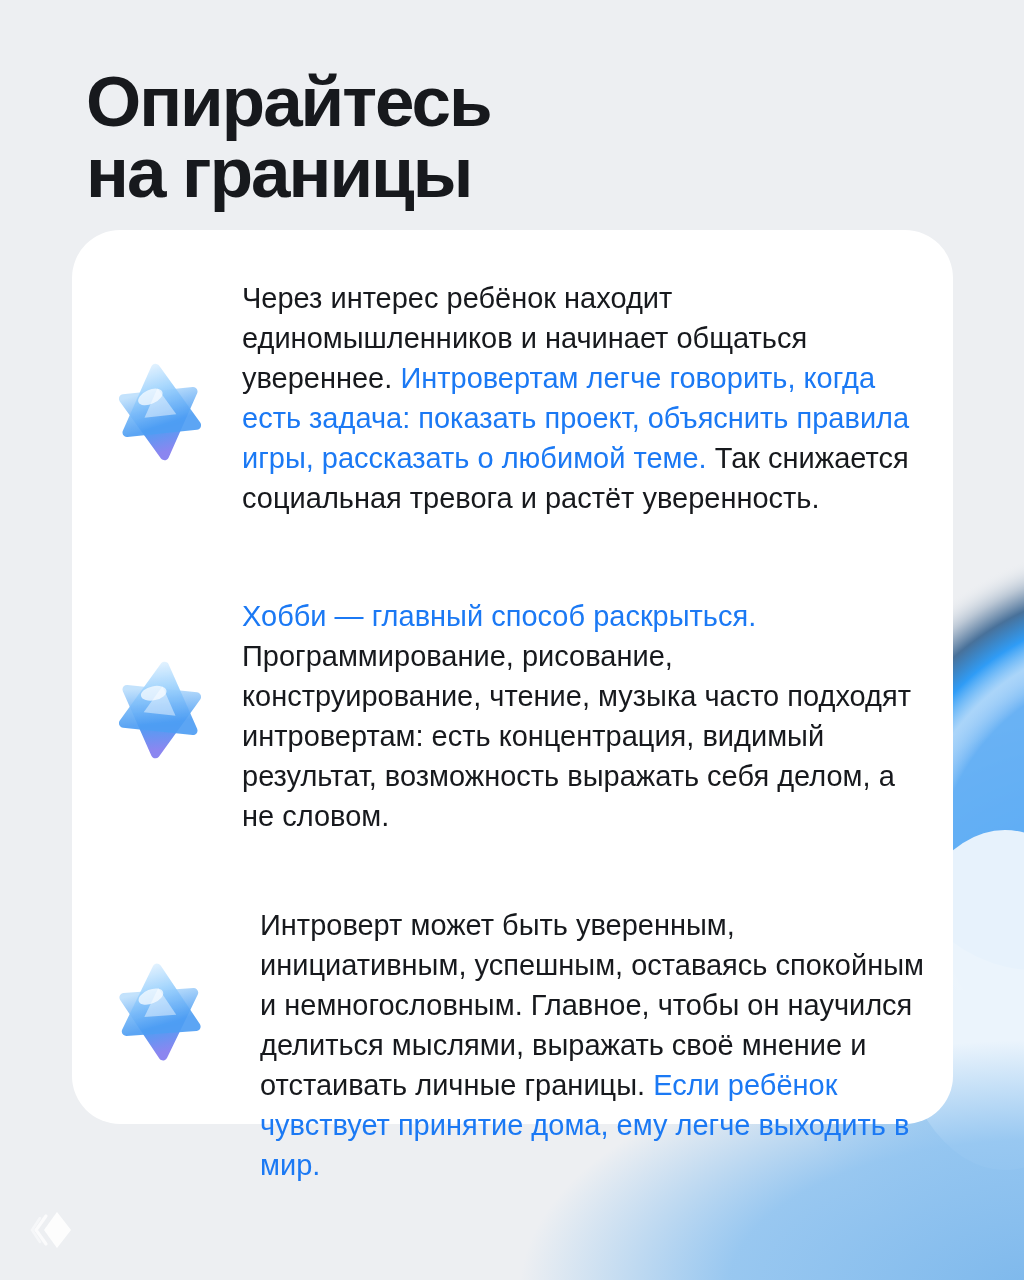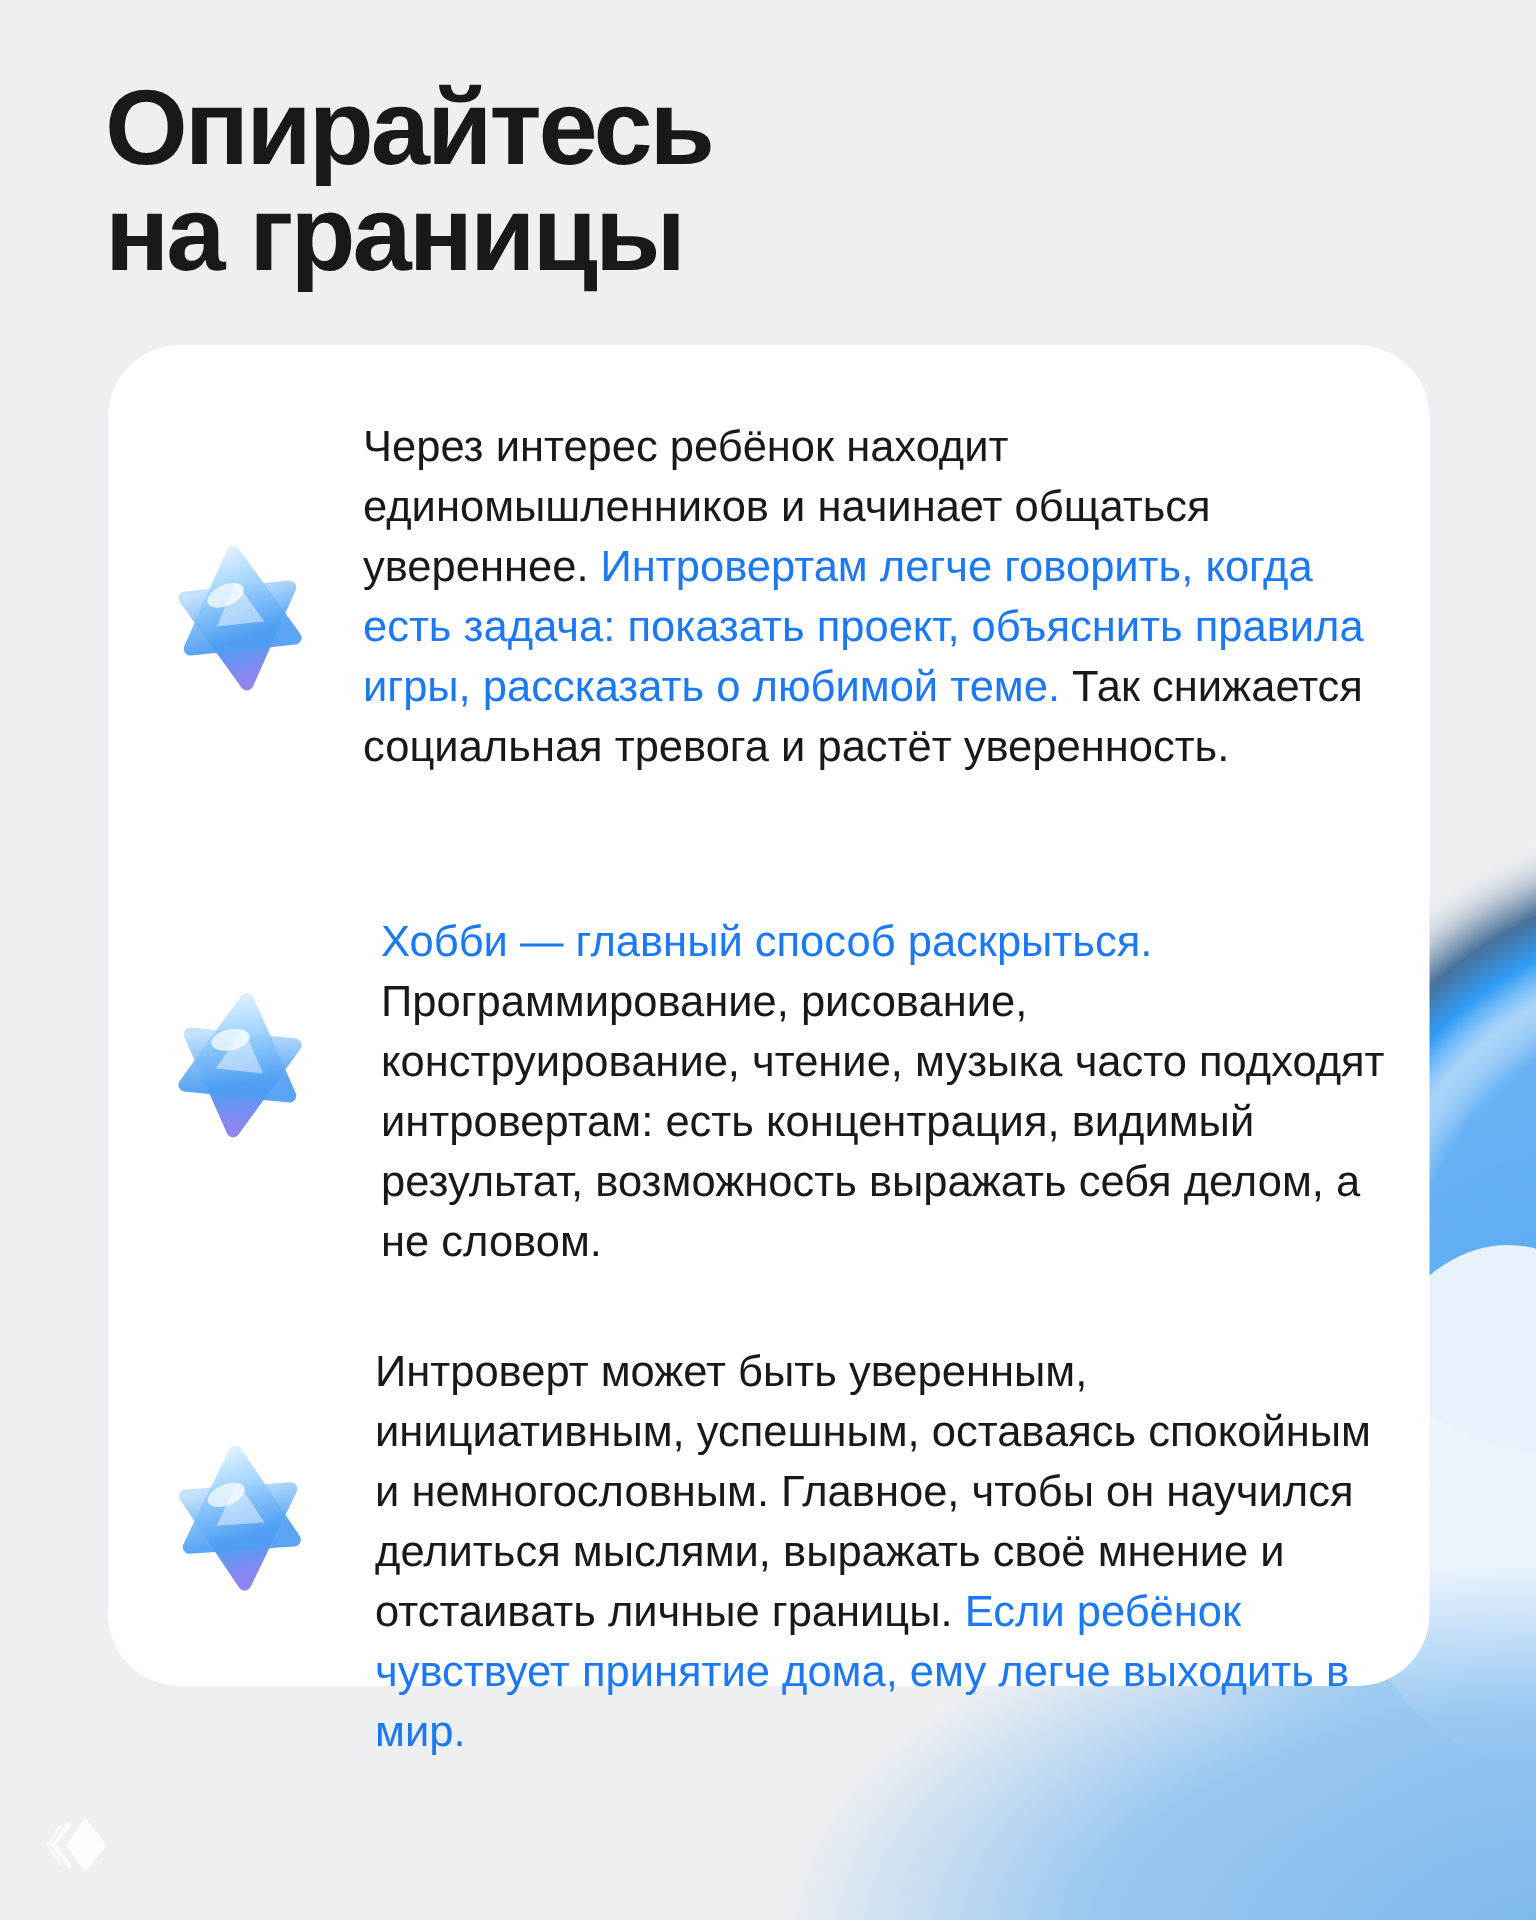--- a/index.html
+++ b/index.html
@@ -100,21 +100,21 @@
           <rect x="900" y="470" width="124" height="520"></rect>
         </clipPath>
     </defs>
     <ellipse cx="1090" cy="980" rx="330" ry="300" fill="url(#softBlue)"></ellipse>
     <ellipse cx="1035" cy="800" rx="150" ry="170" fill="#55a8f4" opacity="0.85"></ellipse>
     <ellipse cx="1005" cy="1000" rx="110" ry="170" fill="#eef5fc" opacity="0.95"></ellipse>
     <ellipse cx="1040" cy="1290" rx="520" ry="250" fill="url(#bottomBlue)"></ellipse>
     <circle cx="1150" cy="880" r="430" fill="url(#ringGrad)" clip-path="url(#stripClip)"></circle>
   </svg>
 
-  <h1 class="page-title" style="margin:0;">
+  <h1 class="page-title" style="margin:16px;">
     <span style="display:block;">Опирайтесь</span>
     <span style="display:block;">на границы</span>
   </h1>
 
   <div class="content-card">
 
     <svg class="star-icon star-1" viewBox="0 0 92 100" aria-hidden="true">
       <defs>
         <linearGradient id="sgA" x1="0" y1="0" x2="0.25" y2="1">
           <stop offset="0" stop-color="#e8f5ff"></stop>
@@ -139,33 +139,33 @@
     </p>
 
     <svg class="star-icon star-2" viewBox="0 0 92 100" aria-hidden="true">
       <g stroke-width="9" stroke-linejoin="round">
         <path d="M46 94 L11 33 L81 33 Z" fill="url(#sgB)" stroke="url(#sgB)"></path>
         <path d="M46 6 L81 67 L11 67 Z" fill="url(#sgA)" stroke="url(#sgA)" opacity="0.92"></path>
       </g>
       <path d="M46 26 L62 54 L30 54 Z" fill="#ffffff" opacity="0.45"></path>
       <ellipse cx="38" cy="34" rx="13" ry="7" fill="#ffffff" opacity="0.7" transform="rotate(-18 38 34)"></ellipse>
     </svg>
-    <p class="paragraph para-2" style="margin:12px;">
+    <p class="paragraph para-2" style="margin:0;">
       <span class="seg-accent">Хобби — главный способ раскрыться.</span><span class="seg-plain"> Программирование, рисование, конструирование, чтение, музыка часто подходят интровертам: есть концентрация, видимый результат, возможность выражать себя делом, а не словом.</span>
     </p>
 
     <svg class="star-icon star-3" viewBox="0 0 92 100" aria-hidden="true">
       <g stroke-width="9" stroke-linejoin="round">
         <path d="M46 94 L11 33 L81 33 Z" fill="url(#sgB)" stroke="url(#sgB)"></path>
         <path d="M46 6 L81 67 L11 67 Z" fill="url(#sgA)" stroke="url(#sgA)" opacity="0.92"></path>
       </g>
       <path d="M46 26 L62 54 L30 54 Z" fill="#ffffff" opacity="0.45"></path>
       <ellipse cx="38" cy="34" rx="13" ry="7" fill="#ffffff" opacity="0.7" transform="rotate(-18 38 34)"></ellipse>
     </svg>
-    <p class="paragraph para-3" style="margin:8px;">
+    <p class="paragraph para-3" style="margin:18px;">
       <span class="seg-plain">Интроверт может быть уверенным, инициативным, успешным, оставаясь спокойным и немногословным. Главное, чтобы он научился делиться мыслями, выражать своё мнение и отстаивать личные границы. </span><span class="seg-accent">Если ребёнок чувствует принятие дома, ему легче выходить в мир.</span>
     </p>
 
   </div>
 
   <svg class="brand-logo" viewBox="0 0 48 48" aria-hidden="true">
     <polygon points="29,6 43,24 29,42 16,24" fill="#ffffff"></polygon>
     <polyline points="18,10 8,24 18,38" stroke="#ffffff" stroke-width="3.2" fill="none" opacity="0.8" stroke-linecap="round"></polyline>
     <polyline points="12,12 4,24 12,36" stroke="#ffffff" stroke-width="2.6" fill="none" opacity="0.55" stroke-linecap="round"></polyline>
   </svg>

